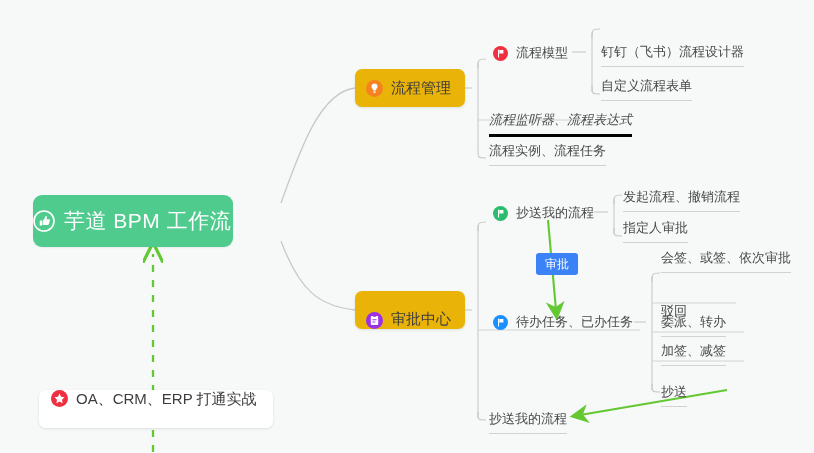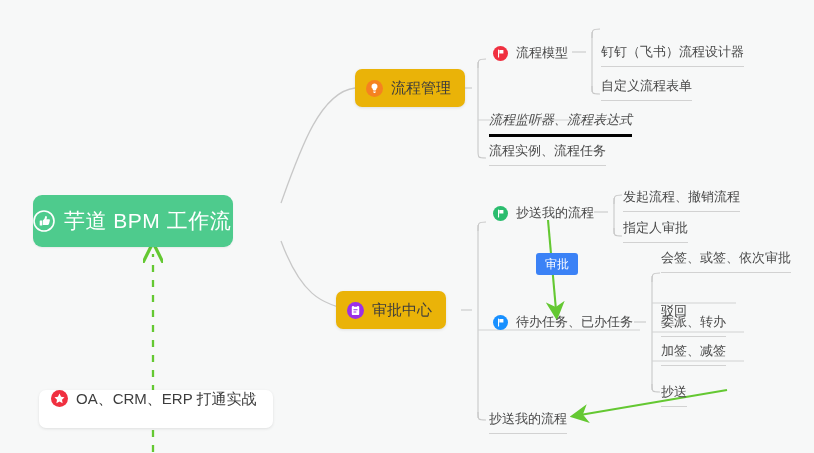--- a/index.html
+++ b/index.html
@@ -176,21 +176,21 @@
     <span class="leaf-text">自定义流程表单</span>
   </div>
 
   <div class="leaf" style="left:489px;top:111px;border-bottom:3px solid #000000;font-style:italic;">
     <span class="leaf-text">流程监听器、流程表达式</span>
   </div>
   <div class="leaf" style="left:489px;top:142px;border-bottom:1px solid #d2d2d2;align-items:flex-end;">
     <span class="leaf-text">流程实例、流程任务</span>
   </div>
 
-  <div class="branch-node" style="left:336px;top:291px;">
+  <div class="branch-node" style="left:355px;top:291px;align-items:flex-end;">
     <span class="ico">
       <svg width="17" height="17" viewBox="0 0 17 17">
         <circle cx="8.5" cy="8.5" r="8.5" fill="#9b30e8"></circle>
         <rect x="4.8" y="3.9" width="7.4" height="9.2" rx="1.2" fill="#ffffff"></rect>
         <rect x="6.6" y="2.9" width="3.8" height="1.9" rx="0.8" fill="#9b30e8"></rect>
         <rect x="6.3" y="7.3" width="4.4" height="0.95" rx="0.4" fill="#9b30e8"></rect>
         <rect x="6.3" y="9.5" width="3.2" height="0.95" rx="0.4" fill="#9b30e8"></rect>
       </svg>
     </span>
     <span class="branch-label">审批中心</span>

